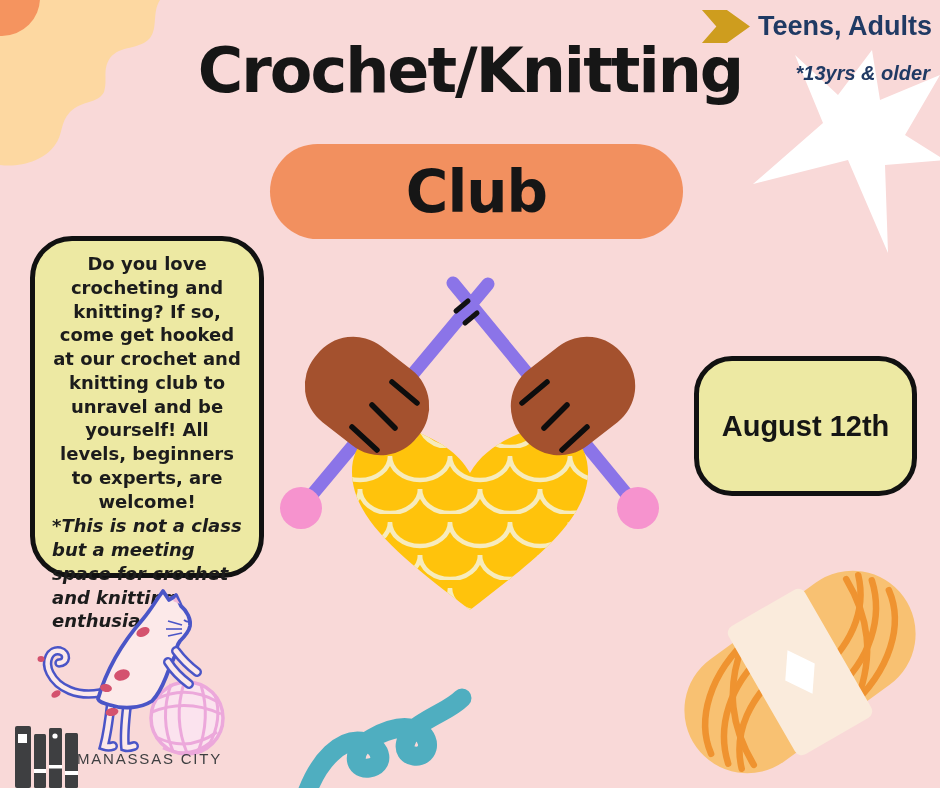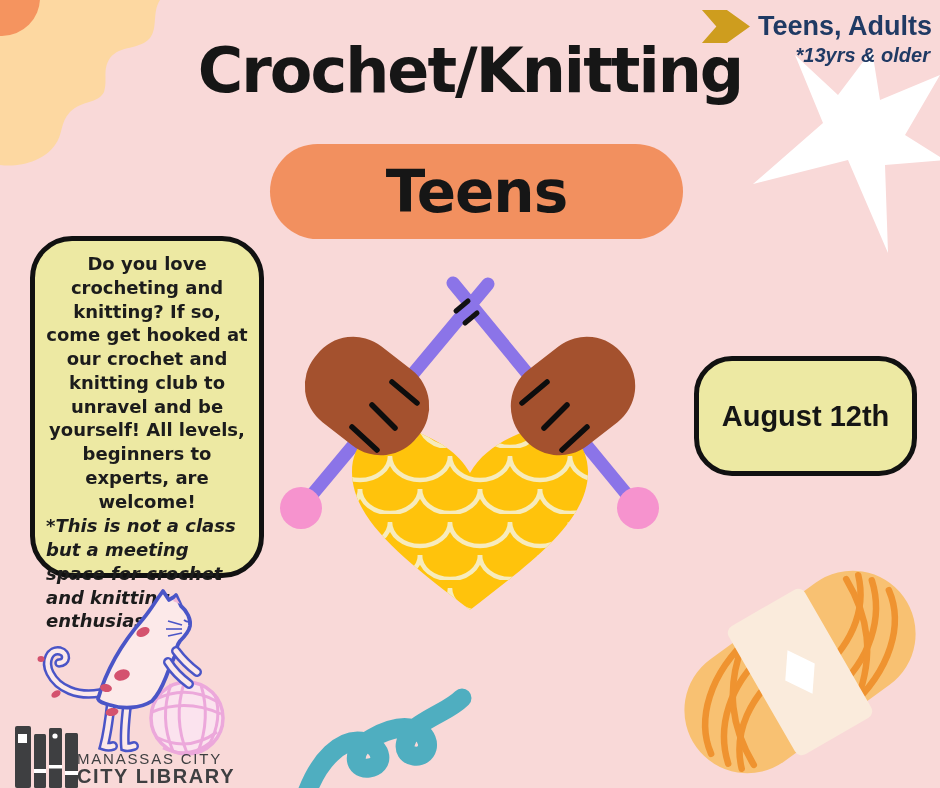--- a/index.html
+++ b/index.html
@@ -15,27 +15,27 @@
          letter-spacing:-2px;color:var(--ink);margin-top:8px;}
   .pill{left:270px;top:144px;width:413px;height:95px;border-radius:48px;background:var(--pill);
         display:flex;align-items:center;justify-content:center;}
   .pill-text{font-family:"DejaVu Sans",sans-serif;font-weight:800;font-size:58px;
              letter-spacing:-1px;color:var(--ink);}
   .audience{top:10px;right:8px;text-align:right;color:var(--navy);}
   .aud-row{display:flex;align-items:center;justify-content:flex-end;gap:8px;}
   .arrow{width:48px;height:33px;background:var(--gold);
          clip-path:polygon(0% 0%,52% 0%,100% 50%,52% 100%,0% 100%,30% 50%);}
   .aud-label{font-size:27px;font-weight:bold;}
-  .aud-note{font-size:20px;font-weight:bold;font-style:italic;margin-top:1px;margin-right:2px;}
+  .aud-note{font-size:20px;font-weight:bold;font-style:italic;margin-top:19px;margin-right:2px;}
   .info-box{left:30px;top:236px;width:234px;height:342px;box-sizing:border-box;
             background:var(--boxfill);border:5px solid #111;border-radius:42px;
-            padding:11px 11px;font-family:"DejaVu Sans",sans-serif;color:#1c1c1c;}
+            padding:11px 17px;font-family:"DejaVu Sans",sans-serif;color:#1c1c1c;}
   .info-main{font-size:18px;line-height:1.32;font-weight:600;text-align:center;}
   .info-note{font-size:18px;line-height:1.32;font-weight:600;font-style:italic;text-align:left;margin-top:1px;}
-  .event-box{left:694px;top:356px;width:223px;height:120px;box-sizing:border-box;
+  .event-box{left:694px;top:356px;width:223px;height:140px;box-sizing:border-box;
              background:var(--boxfill);border:5px solid #111;border-radius:38px;
              display:flex;flex-direction:column;align-items:center;justify-content:center;
              font-size:29px;font-weight:bold;color:#151515;line-height:1.32;}
   .lib-line1{left:77px;top:750px;font-size:15px;letter-spacing:1.8px;color:var(--gray);}
   .lib-line2{left:77px;top:765px;font-size:20px;font-weight:bold;letter-spacing:1.6px;color:var(--gray);}
   svg{display:block;}
 </style>
 </head>
 <body>
 
@@ -47,21 +47,21 @@
     <circle cx="2" cy="-2" r="38" fill="#F5945F"></circle>
   </svg>
 
   <svg class="abs" style="left:740px;top:40px" width="200" height="214" viewBox="0 0 200 214">
     <polygon points="13,144 83,83 55,15 98,55 132,10 140,60 200,35 165,95 205,120 145,125 148,213 108,120" fill="#FFFFFF"></polygon>
   </svg>
 
   <div class="abs title">Crochet/Knitting</div>
 
   <div class="abs pill">
-    <span class="pill-text">Teens</span>
+    <span class="pill-text">Club</span>
   </div>
 
   <div class="abs audience">
     <div class="aud-row">
       <div class="arrow"></div>
       <span class="aud-label">Teens, Adults</span>
     </div>
     <div class="aud-note">*13yrs &amp; older</div>
   </div>
 
@@ -182,21 +182,20 @@
       <rect x="53" y="11" width="13" height="55" rx="1.5"></rect>
     </g>
     <rect x="6" y="12" width="9" height="9" fill="#FFFFFF"></rect>
     <rect x="22" y="47" width="12" height="4" fill="#FFFFFF"></rect>
     <circle cx="43" cy="14" r="2.6" fill="#FFFFFF"></circle>
     <rect x="37" y="43" width="13" height="3.5" fill="#FFFFFF"></rect>
     <rect x="53" y="49" width="13" height="4" fill="#FFFFFF"></rect>
   </svg>
 
   <div class="abs lib-line1">MANASSAS CITY</div>
-  <div class="abs lib-line2">CITY LIBRARY</div>
 
   <svg class="abs" style="left:290px;top:678px" width="200" height="110" viewBox="0 0 200 110">
     <path d="M15 120 C28 82 52 58 75 64 C93 69 95 88 79 90 C63 92 60 72 82 60
              C100 50 118 46 130 54 C143 63 138 80 124 78 C110 76 112 57 134 44
              C150 34 162 30 172 20" fill="none" stroke="#4FAEC0" stroke-width="19" stroke-linecap="round"></path>
   </svg>
 
   <svg class="abs" style="left:650px;top:555px" width="290" height="233" viewBox="0 0 290 233">
     <g transform="translate(150 117) rotate(-36)">
       <rect x="-128" y="-63" width="256" height="126" rx="63" fill="#F8C172"></rect>

